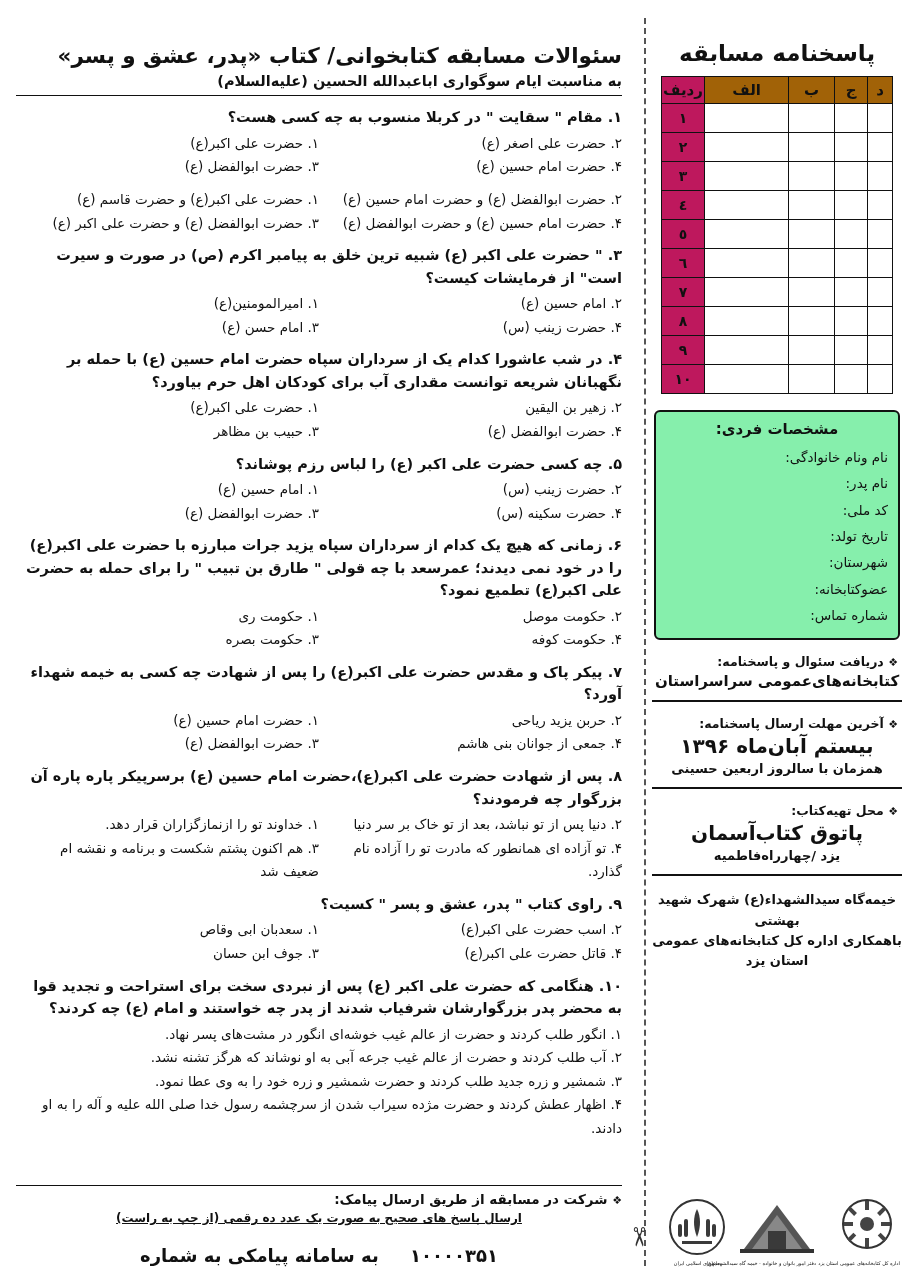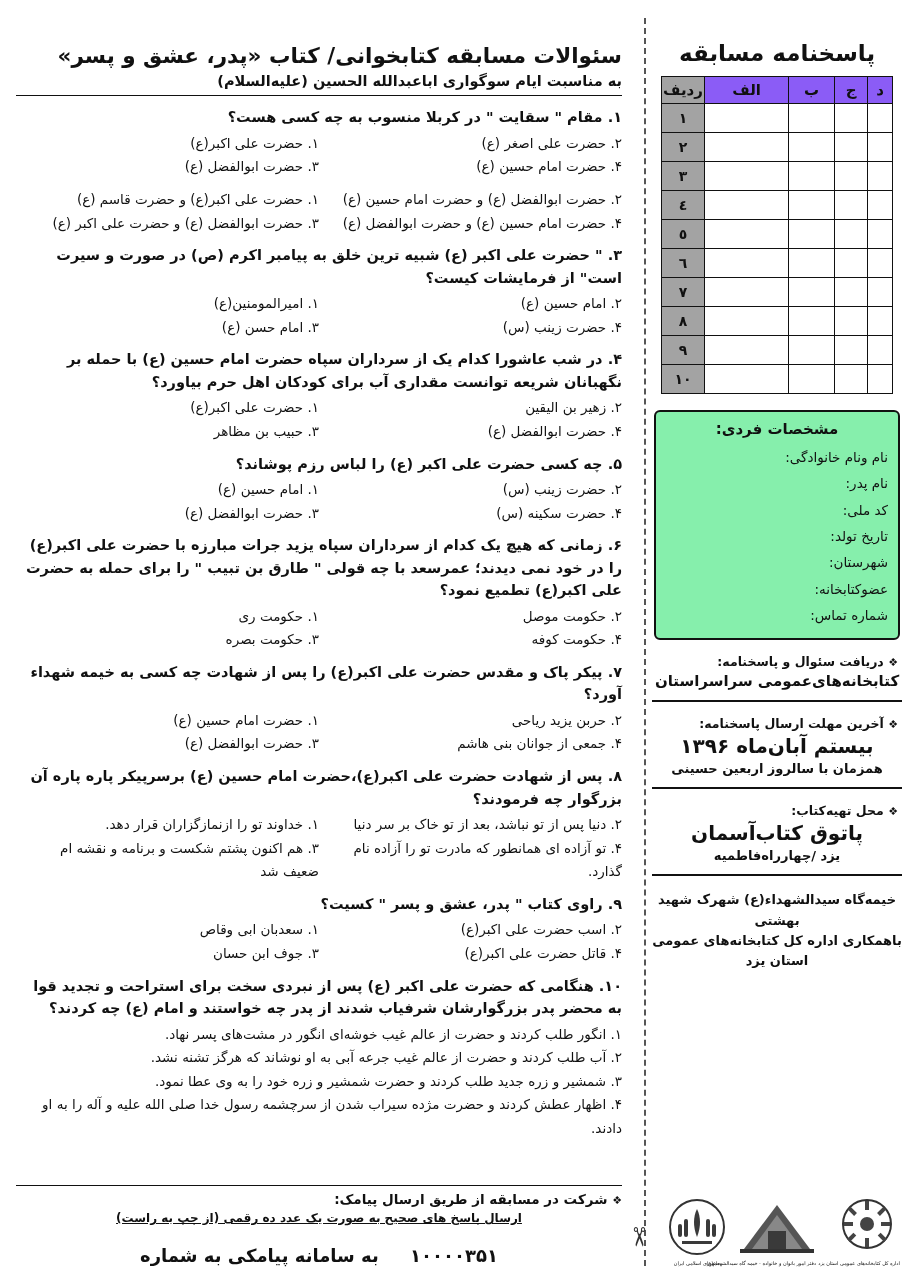--- a/index.html
+++ b/index.html
@@ -46,27 +46,27 @@
   }
   table.answers th, table.answers td{
     border:1px solid #111;
     height:28px;
     font-size:14px;
     font-weight:bold;
     text-align:center;
     padding:0;
   }
   table.answers th{
-    background:#8b5cf6;
+    background:#a16207;
     height:26px;
     font-size:15px;
   }
   table.answers th.idx, table.answers td.idx{
     width:42px;
-    background:#a3a3a3;
+    background:#be185d;
   }
   
   .personal{
     margin:16px auto 0 auto;
     width:222px;
     border:2px solid #111;
     border-radius:6px;
     padding:8px 10px 10px 10px;
     text-align:right;
     background:#86efac;

